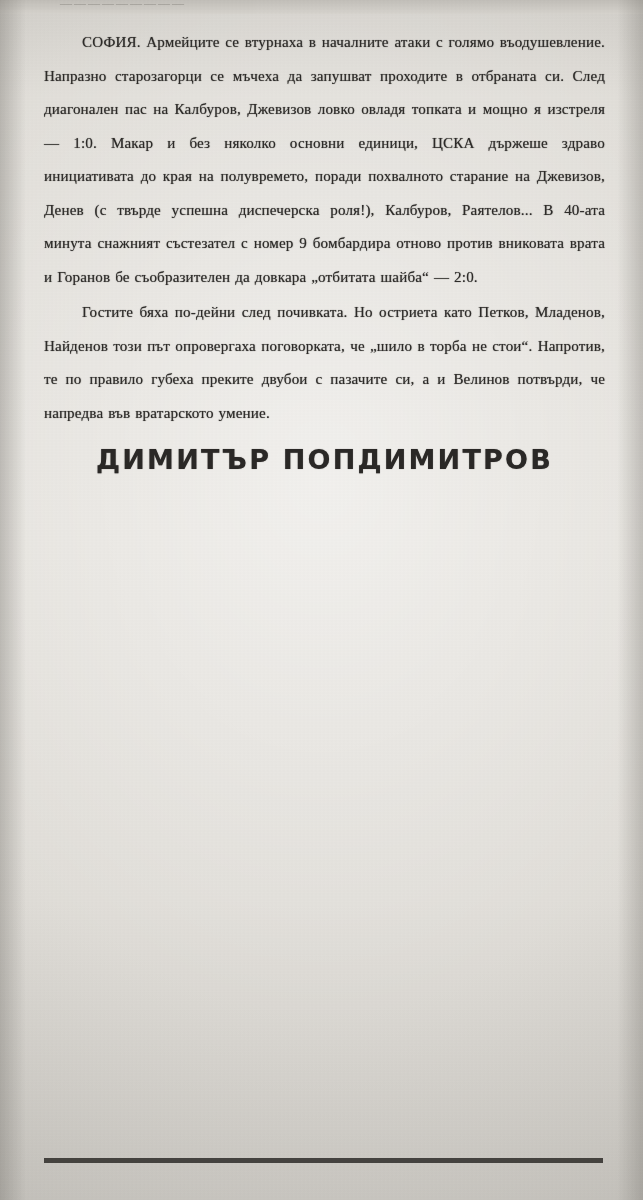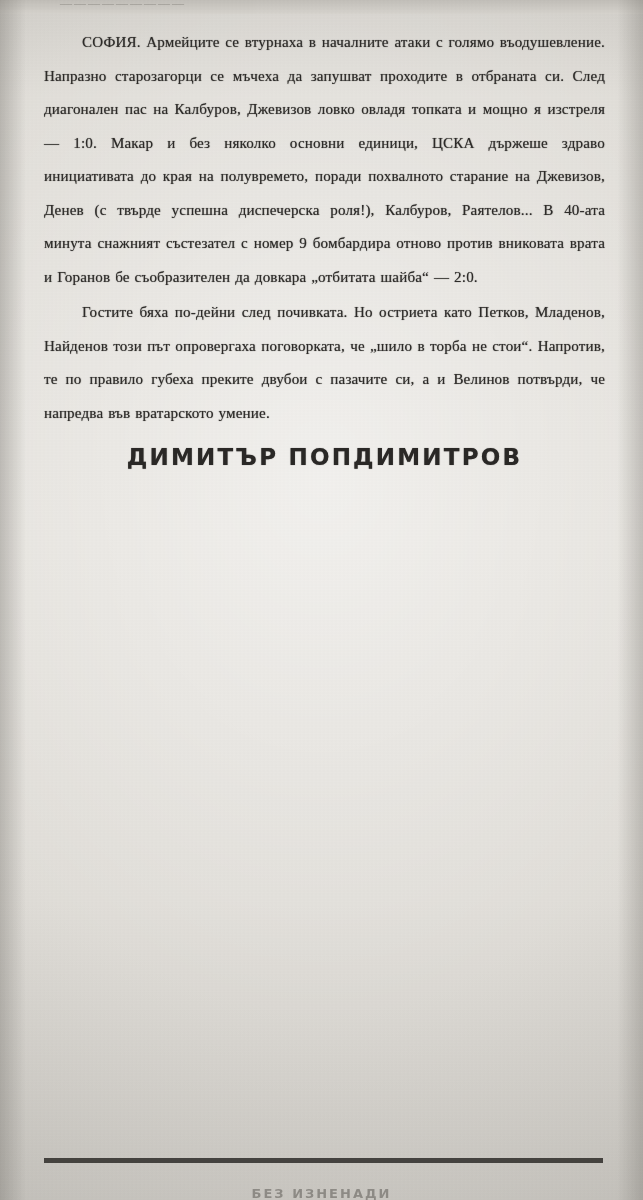--- a/index.html
+++ b/index.html
@@ -74,21 +74,21 @@
     text-indent: 38px;
   }
   .body-text p.last {
     margin-bottom: 14px;
   }
   .byline {
     margin-top: 14px;
     text-align: center;
     font-family: "DejaVu Sans", sans-serif;
     font-weight: bold;
-    font-size: 23px;
+    font-size: 27px;
     letter-spacing: 2.2px;
     color: #2b2927;
     filter: blur(0.2px);
     text-shadow: 0 0 1px rgba(50,48,45,0.6);
   }
   .rule {
     position: absolute;
     left: 44px;
     right: 40px;
     top: 1158px;
@@ -138,18 +138,17 @@
 
   <div class="column">
     <div class="body-text">
       <p>СОФИЯ. Армейците се втурнаха в началните атаки с голямо въодушевление. Напразно старозагорци се мъчеха да запушват проходите в отбраната си. След диагонален пас на Калбуров, Джевизов ловко овладя топката и мощно я изстреля — 1:0. Макар и без няколко основни единици, ЦСКА държеше здраво инициативата до края на полувремето, поради похвалното старание на Джевизов, Денев (с твърде успешна диспечерска роля!), Калбуров, Раятелов... В 40-ата минута снажният състезател с номер 9 бомбардира отново против вниковата врата и Горанов бе съобразителен да довкара „отбитата шайба“ — 2:0.</p>
       <p class="last">Гостите бяха по-дейни след почивката. Но остриета като Петков, Младенов, Найденов този път опровергаха поговорката, че „шило в торба не стои“. Напротив, те по правило губеха преките двубои с пазачите си, а и Велинов потвърди, че напредва във вратарското умение.</p>
     </div>
     <div class="byline">ДИМИТЪР ПОПДИМИТРОВ</div>
   </div>
 
   <div class="rule"></div>
-  <div class="bottom-frag">БЕЗ ИЗНЕНАДИ</div>
 
   <div class="edge-shadow-left"></div>
   <div class="edge-shadow-right"></div>
   <div class="grain"></div>
 </div>
 
 </body></html>

